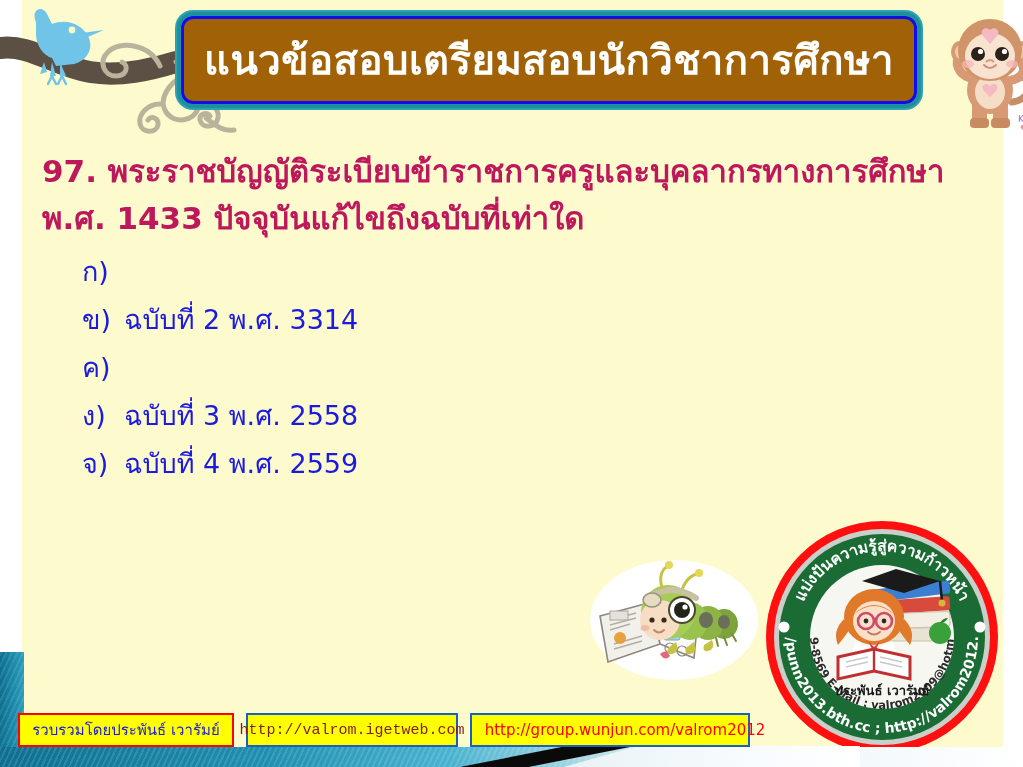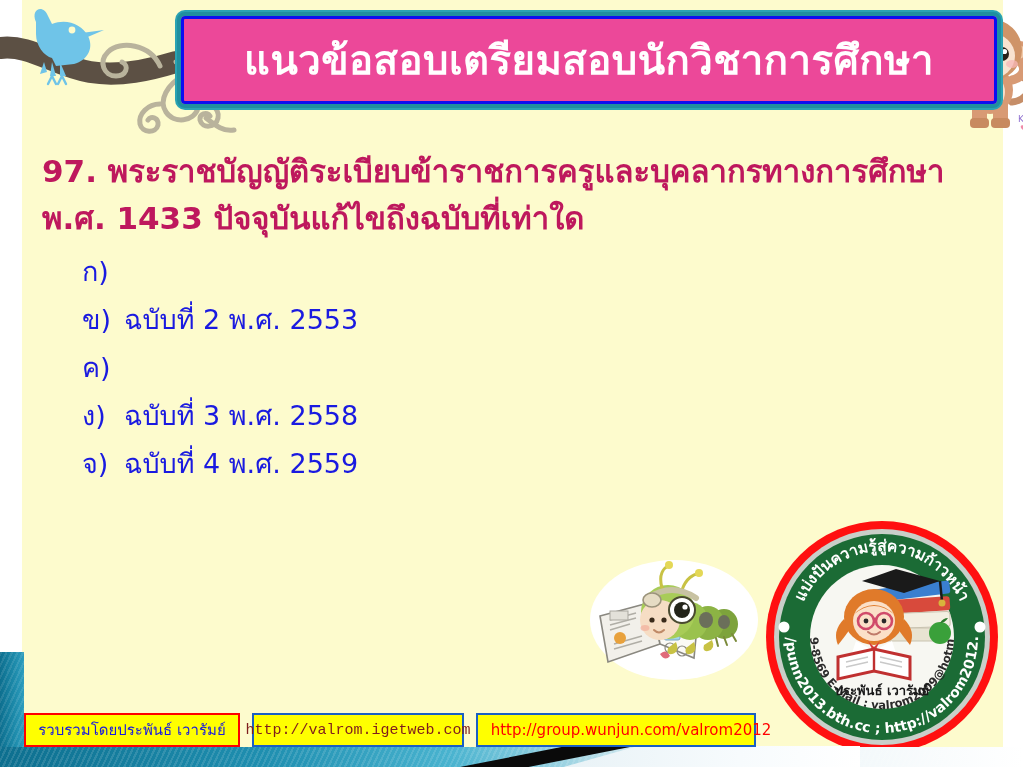--- a/index.html
+++ b/index.html
@@ -93,25 +93,25 @@
   }
   .monkey-wrap{
     position:absolute; left:940px; top:6px; width:102px; height:128px;
   }
 
   
   .title-banner {
     position: absolute;
     left: 177px;
     top: 12px;
-    width: 824px;
+    width: 744px;
     height: 96px;
-    background: #ec4899;
+    background: #a16207;
     border: 4px solid #1f8f9f;
-    border-radius: 8px;
+    border-radius: 16px;
     box-shadow: inset 0 0 0 3px #0d0df0, 0 0 0 2px #2aa3b3;
     display: flex;
     align-items: center;
     justify-content: center;
     box-sizing: border-box;
   }
   .title-text {
     color: #ffffff;
     font-size: 40px;
     font-weight: bold;
@@ -163,21 +163,21 @@
   }
 
   
   .seal-wrap{
     position:absolute; left:764px; top:519px; width:236px; height:236px;
   }
 
   
   .footer-row {
     position: absolute;
-    left: 24px;
+    left: 18px;
     top: 712px;
     height: 36px;
     display: flex;
     align-items: center;
     gap: 12px;
   }
   .fbox {
     background: #ffff00;
     height: 34px;
     display: flex;
@@ -295,21 +295,21 @@
     <span class="q-line">97. พระราชบัญญัติระเบียบข้าราชการครูและบุคลากรทางการศึกษา</span>
     <span class="q-line">พ.ศ. 1433 ปัจจุบันแก้ไขถึงฉบับที่เท่าใด</span>
   </div>
 
   <div class="choices">
     <div class="choice">
       <span class="choice-label">ก)</span>
     </div>
     <div class="choice">
       <span class="choice-label">ข)</span>
-      <span class="choice-text">ฉบับที่ 2 พ.ศ. 2553</span>
+      <span class="choice-text">ฉบับที่ 2 พ.ศ. 3314</span>
     </div>
     <div class="choice">
       <span class="choice-label">ค)</span>
     </div>
     <div class="choice">
       <span class="choice-label">ง)</span>
       <span class="choice-text">ฉบับที่ 3 พ.ศ. 2558</span>
     </div>
     <div class="choice">
       <span class="choice-label">จ)</span>

